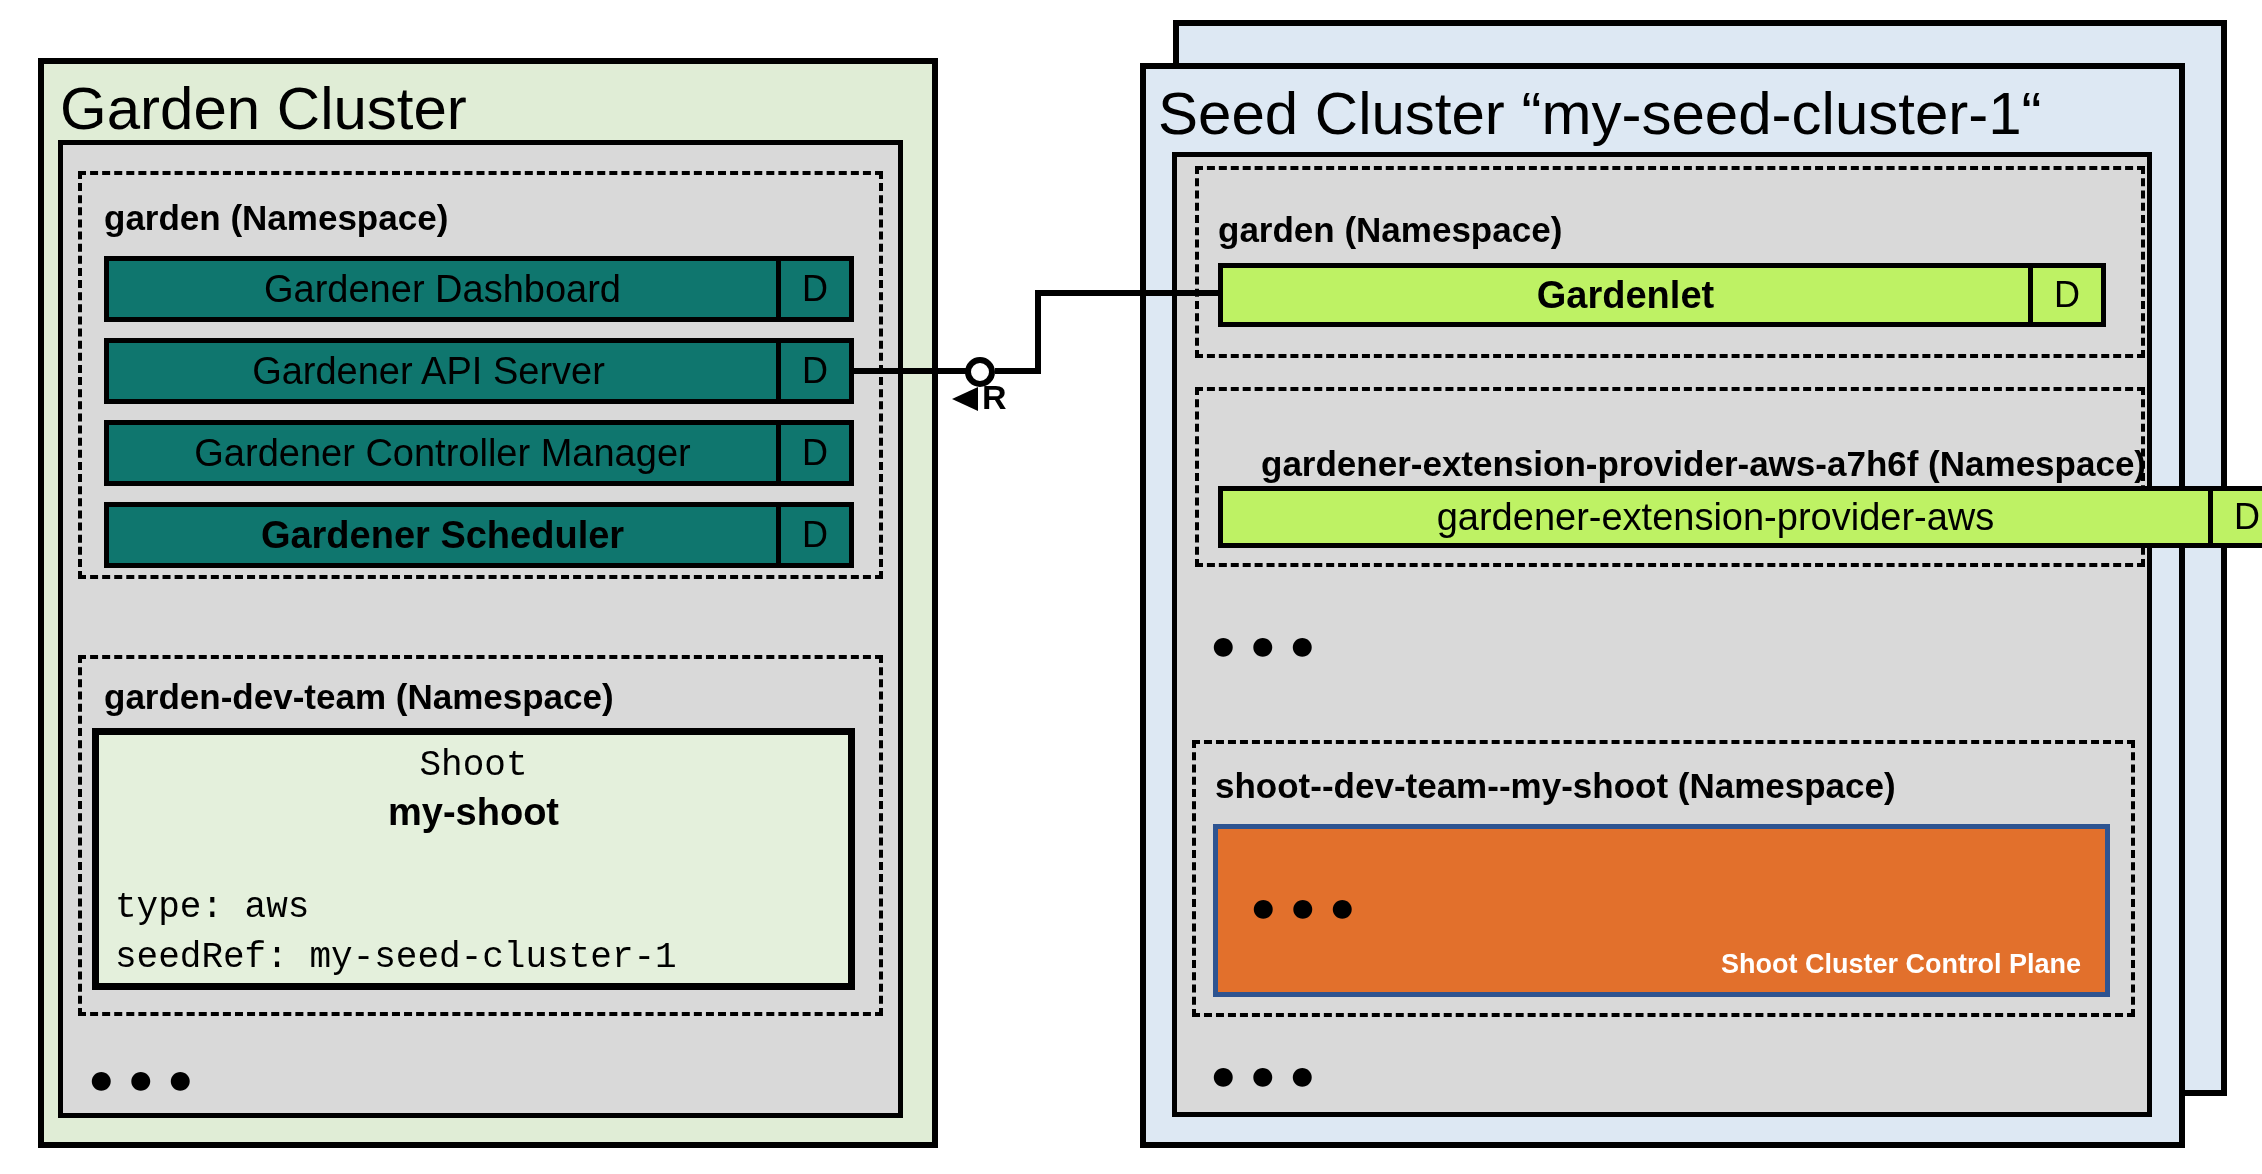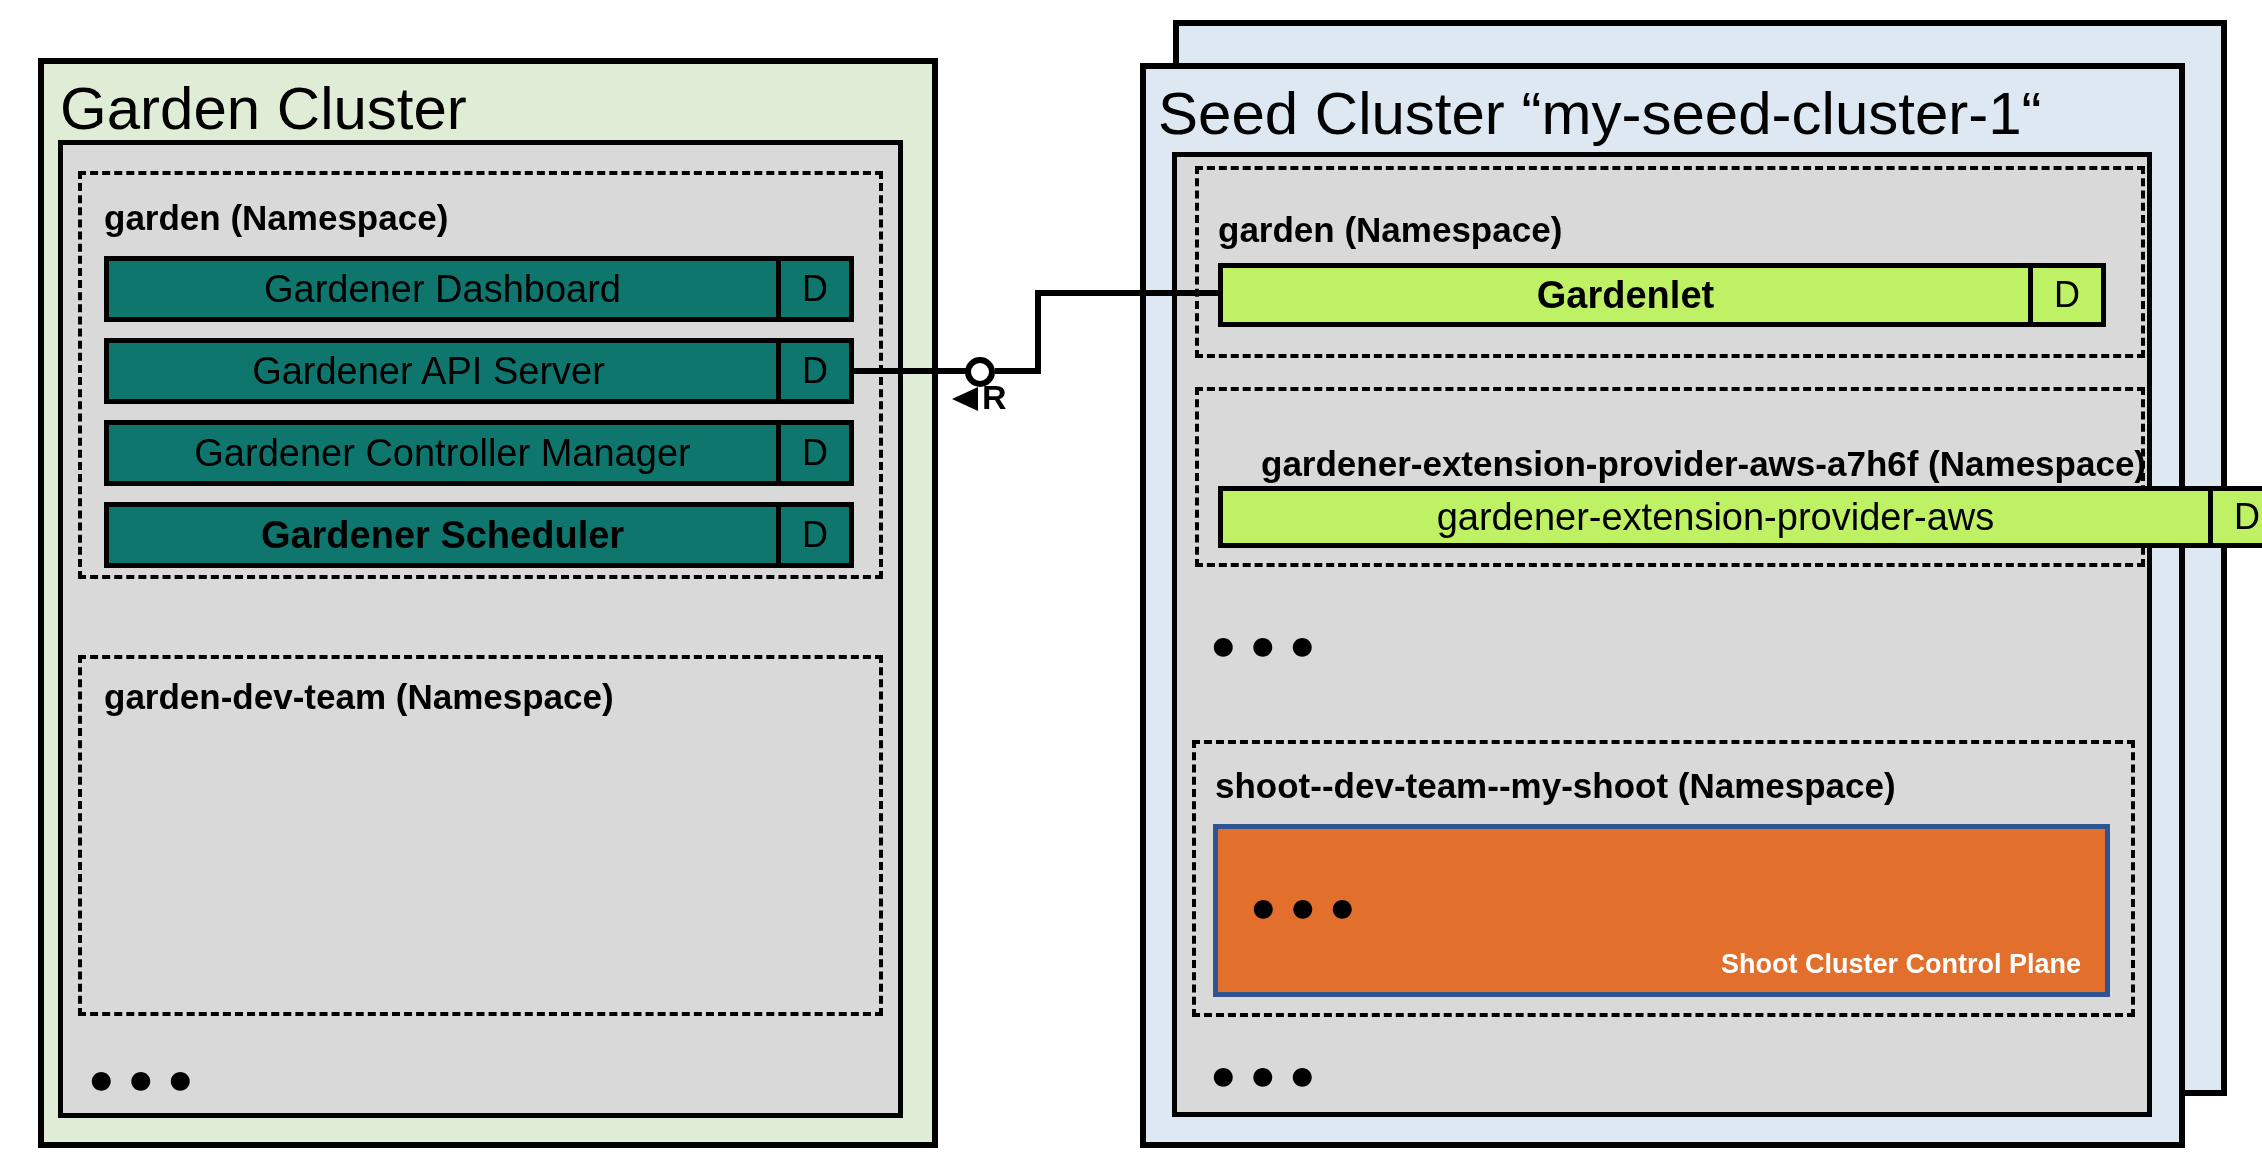--- a/index.html
+++ b/index.html
@@ -66,20 +66,26 @@
     <div class="badge">D</div>
   </div>
   <div class="abs row z6" style="left:104px;top:502px;width:750px;height:66px;">
     <div class="main b">Gardener Scheduler</div>
     <div class="badge">D</div>
   </div>
 
   <div class="abs ns z6" style="left:78px;top:655px;width:805px;height:361px;"></div>
   <div class="abs ns-label z6" style="left:104px;top:677px;text-align:right;">garden-dev-team (Namespace)</div>
 
+  <div class="abs shootbox z6" style="left:92px;top:728px;width:763px;height:262px;">
+    <div class="abs mono kind" style="left:0;right:0;top:10px;">Shoot</div>
+    <div class="abs shootname" style="left:0;right:0;top:56px;">my-shoot</div>
+    <div class="abs mono spec" style="left:16px;top:148px;">type: aws
+seedRef: my-seed-cluster-1</div>
+  </div>
 
   <div class="abs dots z6" style="left:84px;top:1056px;">•••</div>
 
   <div class="abs graybox z5" style="left:1172px;top:152px;width:980px;height:965px;"></div>
 
   <div class="abs ns z6" style="left:1195px;top:166px;width:950px;height:192px;"></div>
   <div class="abs ns-label z6" style="left:1218px;top:210px;">garden (Namespace)</div>
 
   <div class="abs row orange z6" style="left:1218px;top:263px;width:888px;height:64px;">
     <div class="main b">Gardenlet</div>

